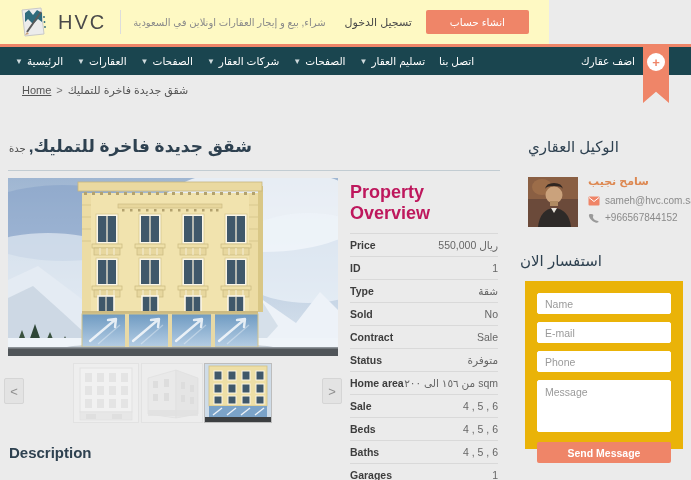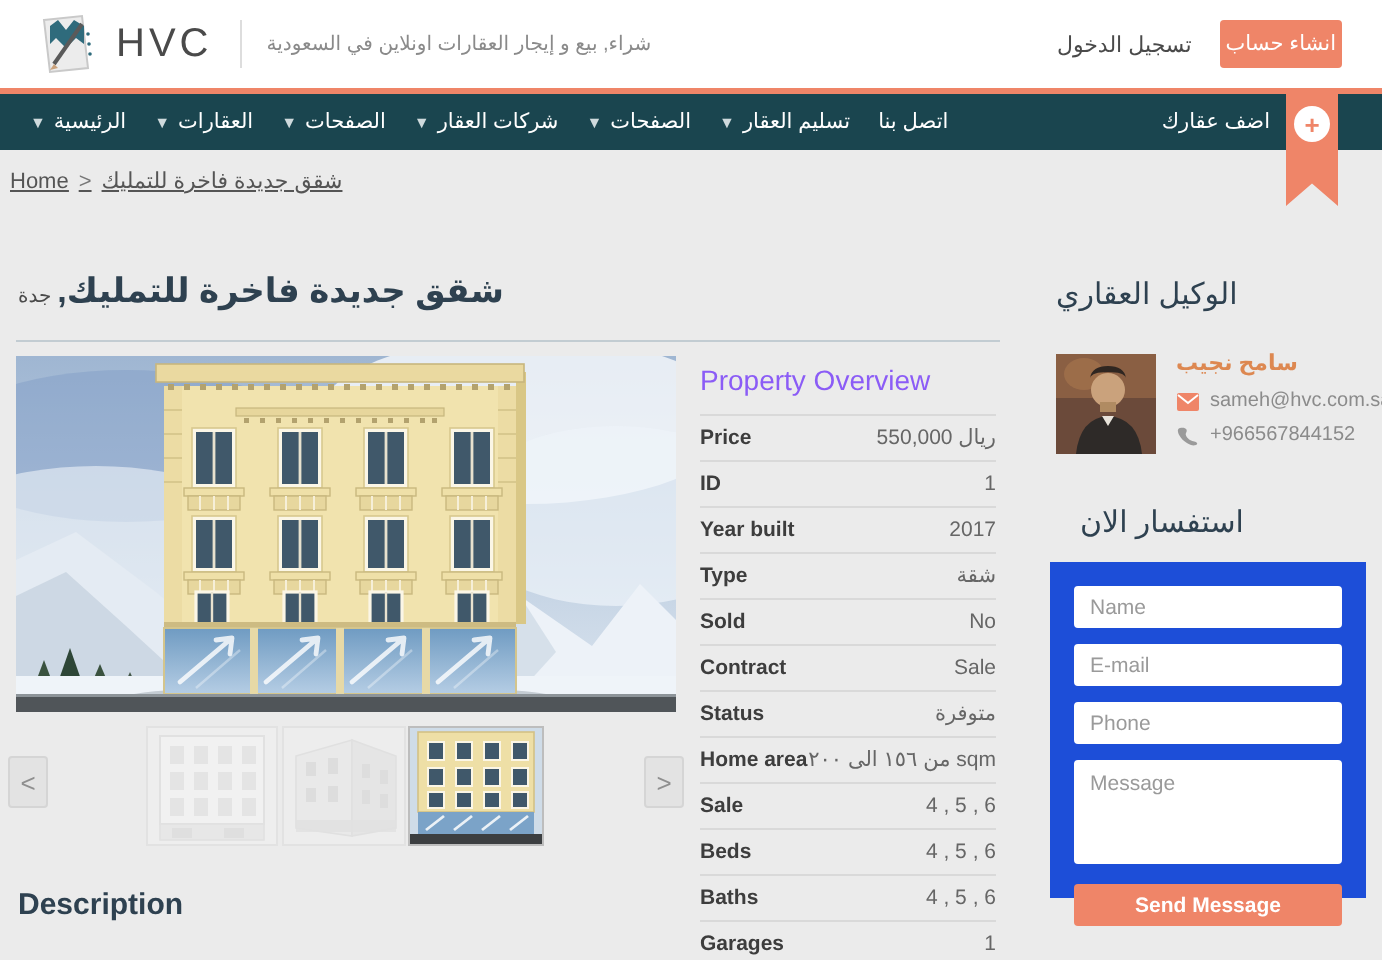--- a/index.html
+++ b/index.html
@@ -5,85 +5,85 @@
   html,body{margin:0;padding:0;}
   body{
     width:691px;height:480px;overflow:hidden;position:relative;
     background:#ebebeb;
     font-family:"Liberation Sans","DejaVu Sans",sans-serif;
     -webkit-font-smoothing:antialiased;
   }
   .iso{unicode-bidi:isolate;}
 
   
-  .topbar{position:absolute;left:0;top:0;width:691px;height:44px;background:#ffffff;}
+  .topbar{position:absolute;left:0;top:0;width:549px;height:44px;background:#fef9c3;}
   .brand-area{position:absolute;left:16px;top:4px;height:36px;display:flex;align-items:center;}
   .logo-icon{width:34px;height:34px;display:block;}
   .brand{font-size:20px;letter-spacing:2px;color:#4a4a4a;margin-left:8px;font-weight:400;}
   .hdr-divider{width:1px;height:24px;background:#ddd;margin:0 12px 0 14px;}
   .tagline{font-size:10px;color:#8a8a8a;}
   .auth{position:absolute;right:20px;top:0;height:44px;display:flex;align-items:center;}
   .login-link{font-size:11px;color:#4a4a4a;text-decoration:none;margin-right:14px;cursor:pointer;}
   .signup-btn{background:#ef8568;color:#fff;border:none;border-radius:2px;
-    font-size:10.5px;padding:6px 3px;cursor:pointer;font-family:inherit;}
+    font-size:10.5px;padding:6px 24px;cursor:pointer;font-family:inherit;}
 
   
   .accent-line{position:absolute;left:0;top:44px;width:691px;height:3px;background:#ef8568;}
   .navbar{position:absolute;left:0;top:47px;width:691px;height:28px;background:#1a454f;}
   .nav-items{position:absolute;left:8px;top:0;height:28px;display:flex;align-items:center;}
   .nav-item{display:flex;align-items:center;color:#fff;font-size:10.5px;margin:0 7px;cursor:pointer;white-space:nowrap;}
   .nav-caret{font-size:8px;color:#cfdadd;margin-right:4px;}
   .add-prop{position:absolute;right:56px;top:0;height:28px;display:flex;align-items:center;
     color:#fff;font-size:10.5px;cursor:pointer;}
   .ribbon{position:absolute;right:22px;top:0;width:26px;height:56px;background:#ef8568;
     clip-path:polygon(0 0,100% 0,100% 100%,50% 80%,0 100%);cursor:pointer;}
   .ribbon-circle{position:absolute;left:4px;top:6px;width:18px;height:18px;background:#fff;
     border-radius:50%;display:flex;align-items:center;justify-content:center;
     color:#ef8568;font-size:13px;font-weight:bold;line-height:1;}
 
   
-  .breadcrumb{position:absolute;left:5px;top:84px;font-size:11px;color:#555;text-decoration:underline;}
+  .breadcrumb{position:absolute;left:22px;top:84px;font-size:11px;color:#555;}
   .breadcrumb a{color:#555;text-decoration:underline;cursor:pointer;}
   .bc-sep{margin:0 5px;color:#777;}
 
   
   .title-row{position:absolute;left:9px;top:136px;white-space:nowrap;}
   .city{font-size:10px;color:#4a4a4a;margin-right:3px;}
   .big-title{font-size:17px;font-weight:bold;color:#2e4150;}
   .title-hr{position:absolute;left:8px;top:170px;width:492px;height:1px;background:#c2ccd2;}
 
   
   .main-figure{position:absolute;left:8px;top:178px;width:330px;height:178px;background:#cdd8e4;overflow:hidden;}
   .thumb{position:absolute;top:363px;cursor:pointer;border:1px solid #d2d2d2;background:#f4f4f4;}
   .thumb.dim{opacity:.35;}
   .gal-arrow{position:absolute;top:378px;width:18px;height:24px;background:#e3e3e3;border:1px solid #d5d5d5;
     border-radius:2px;color:#8f8f8f;font-size:13px;display:flex;align-items:center;justify-content:center;cursor:pointer;}
 
   .desc-heading{position:absolute;left:9px;top:444px;font-size:15px;font-weight:bold;color:#2e4150;}
 
   
   .overview{position:absolute;left:350px;top:182px;width:148px;}
-  .ov-heading{font-size:14px;font-weight:normal;color:#8b5cf6;margin-bottom:9px;}
+  .ov-heading{font-size:18px;font-weight:bold;color:#be185d;margin-bottom:9px;}
   .ov-table{border-top:1px solid #d9d9d9;}
   .ov-row{display:flex;justify-content:space-between;align-items:center;
     padding:5px 0;border-bottom:1px solid #d9d9d9;font-size:10.5px;}
   .ov-label{font-weight:bold;color:#3d3d3d;}
   .ov-value{color:#666;text-align:right;}
 
   
   .agent-heading{position:absolute;left:528px;top:138px;font-size:15px;color:#2e4150;}
   .agent-card{position:absolute;left:528px;top:175px;width:156px;}
   .agent-photo{position:absolute;left:0;top:2px;width:50px;height:50px;display:block;}
   .agent-info{position:absolute;left:60px;top:0;width:100px;}
   .agent-name{font-size:11px;font-weight:bold;color:#dd8851;margin-bottom:7px;}
   .agent-line{font-size:10px;color:#8b8b8b;margin-bottom:6px;display:flex;align-items:center;cursor:pointer;}
   .mini-icon{width:12px;height:10px;margin-right:5px;display:inline-block;flex:none;}
 
-  .inq-heading{position:absolute;left:540px;top:252px;font-size:15px;color:#2e4150;}
-  .inq-box{position:absolute;left:525px;top:281px;width:158px;height:168px;background:#1d4ed8;
+  .inq-heading{position:absolute;left:520px;top:252px;font-size:15px;color:#2e4150;}
+  .inq-box{position:absolute;left:525px;top:281px;width:158px;height:168px;background:#eab308;
     box-sizing:border-box;padding:12px;}
   .inq-box input,.inq-box textarea{
     display:block;width:134px;box-sizing:border-box;background:#fff;border:1px solid #ffffff;
     border-radius:2px;font-size:10.5px;color:#333;padding:5px 7px;margin-bottom:8px;
     font-family:inherit;outline:none;}
   .inq-box input{height:21px;}
   .inq-box textarea{height:52px;resize:none;margin-bottom:10px;}
   .inq-box input::placeholder,.inq-box textarea::placeholder{color:#9a9a9a;}
   .send-btn{width:134px;height:21px;background:#ef8568;color:#fff;border:none;border-radius:2px;
     font-size:10.5px;font-weight:bold;cursor:pointer;font-family:Liberation Sans, sans-serif;}
@@ -445,24 +445,20 @@
   <div class="ov-table">
     <div class="ov-row">
         <span class="ov-label">Price</span>
         <span class="ov-value">550,000 ريال</span>
       </div>
     <div class="ov-row">
         <span class="ov-label">ID</span>
         <span class="ov-value">1</span>
       </div>
     <div class="ov-row">
-        <span class="ov-label">Year built</span>
-        <span class="ov-value">2017</span>
-      </div>
-    <div class="ov-row">
         <span class="ov-label">Type</span>
         <span class="ov-value iso">شقة</span>
       </div>
     <div class="ov-row">
         <span class="ov-label">Sold</span>
         <span class="ov-value">No</span>
       </div>
     <div class="ov-row">
         <span class="ov-label">Contract</span>
         <span class="ov-value">Sale</span>

